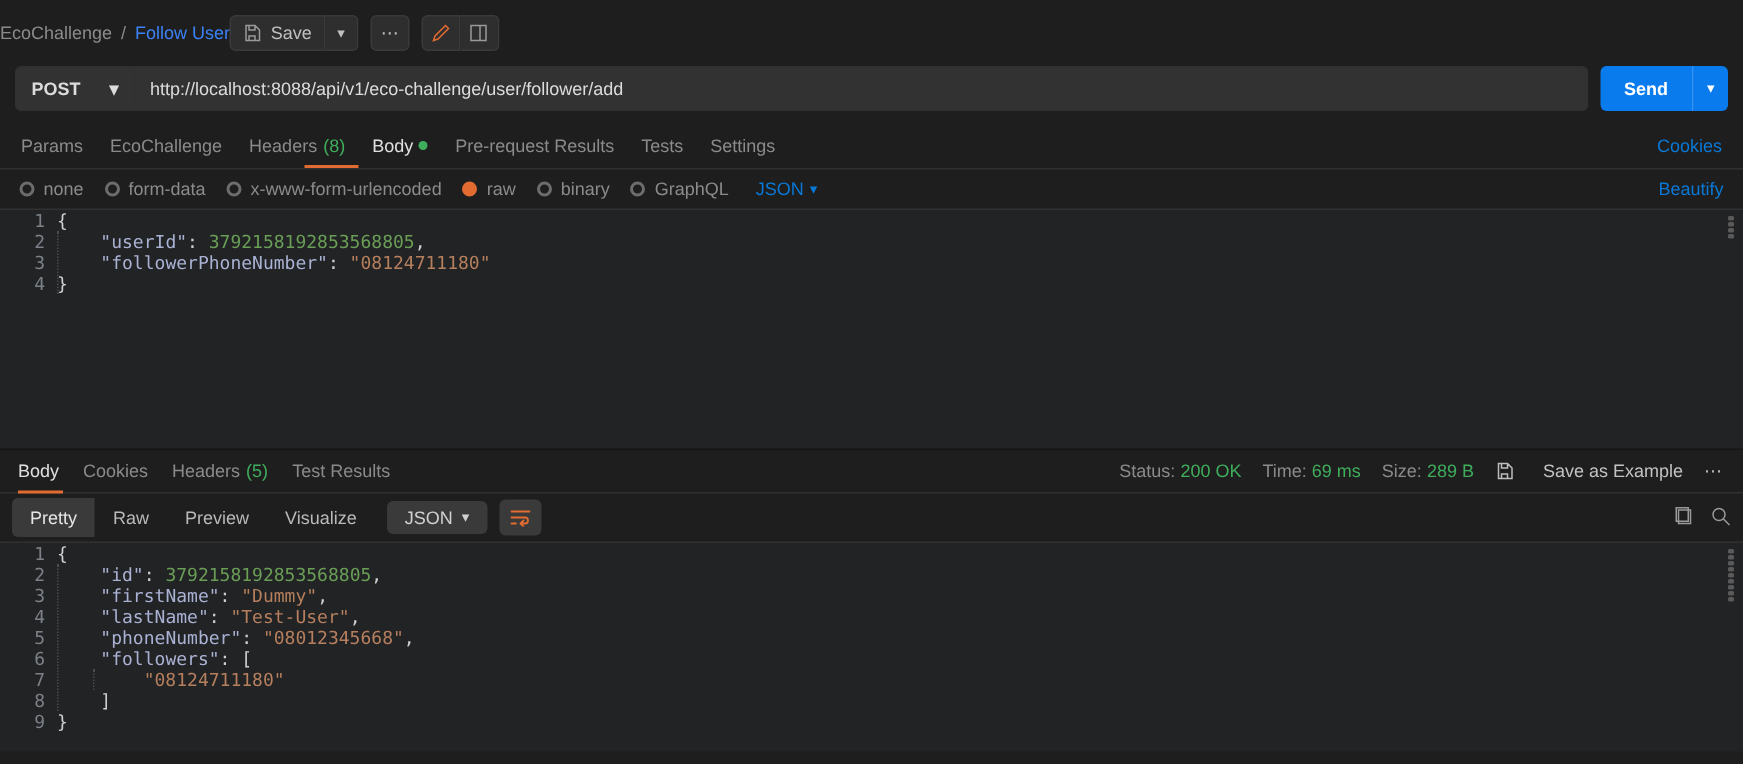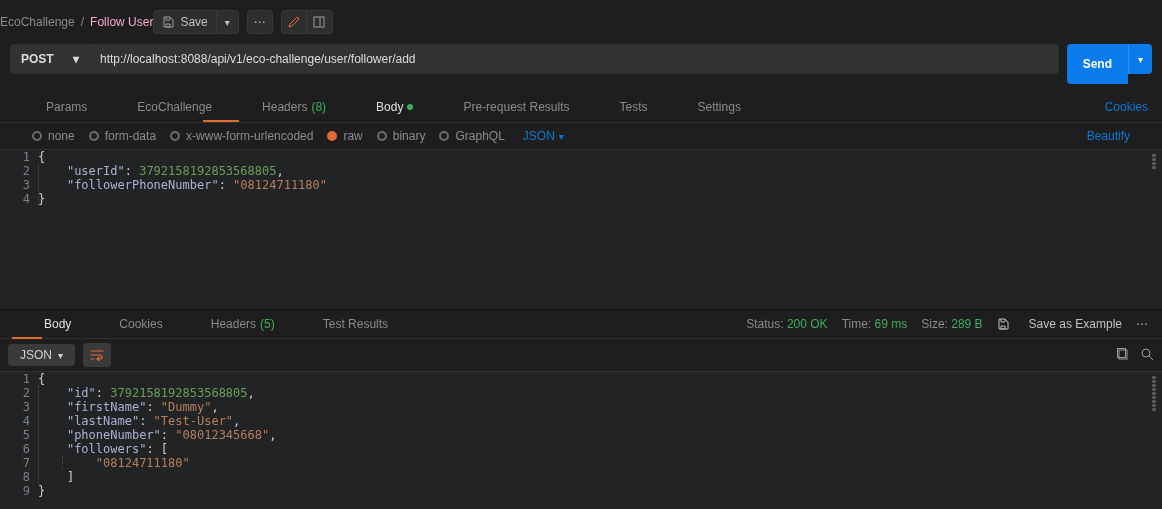--- a/index.html
+++ b/index.html
@@ -32,21 +32,21 @@
     color:var(--text);
     overflow:hidden;
     position:relative;
   }
   
   .topbar {
     height:44px; display:flex; align-items:center; 
     padding:0 0;
   }
   .crumbs { display:flex; align-items:center; gap:6px; color:var(--muted); font-size:12px;}
-  .crumbs .current { color:#f9a8d4;}
+  .crumbs .current { color:#3b82f6;}
   .top-actions { display:flex; align-items:center; gap:8px; }
   .btn {
     display:inline-flex; align-items:center; justify-content:center;
     background:transparent; border:1px solid transparent;
     color:var(--muted); height:24px; padding:0 8px; border-radius:4px;
     gap:6px; cursor:pointer; font-size:12px;
   }
   .btn.box { background:#2e2e2e; border:1px solid var(--border); color:#c0c0c0;}
   .btn.box.small { width:26px; padding:0;}
   .btn-group { display:flex; }
@@ -68,43 +68,43 @@
     padding:0 10px; color:#dcdcdc; font-weight:bold; font-size:12px;
   }
   .url-wrap { flex:1; display:flex; }
   .url-input {
     flex:1; height:30px; background:#323232; border:1px solid var(--border2); border-left:none;
     color:#dcdcdc; padding:0 10px; font-size:12px;
     border-top-right-radius:4px; border-bottom-right-radius:4px;
   }
   .send-wrap { display:flex; }
   .send-btn {
-    height:40px; display:flex; align-items:center; justify-content:center;
+    height:30px; display:flex; align-items:center; justify-content:center;
     background:var(--sendblue); color:#fff; font-weight:bold; font-size:12px;
     padding:0 16px; border-top-left-radius:4px; border-bottom-left-radius:4px;
     cursor:pointer;
   }
   .send-caret {
     height:30px; width:24px; display:flex; align-items:center; justify-content:center;
     background:var(--sendblue); color:#fff; border-left:1px solid rgba(255,255,255,.18);
     border-top-right-radius:4px; border-bottom-right-radius:4px; cursor:pointer;
   }
 
   
   .tabs { display:flex; align-items:center; gap:18px; padding:0 14px; height:30px; position:relative;}
-  .tab { color:var(--muted); font-size:12px; cursor:pointer; display:flex; align-items:center; gap:4px;margin-left:32px;}
+  .tab { color:var(--muted); font-size:12px; cursor:pointer; display:flex; align-items:center; gap:4px;}
   .tab .count { color:var(--green);}
   .tab.active { color:#e0e0e0; }
   .body-dot { width:6px; height:6px; background:var(--green); border-radius:50%; display:inline-block;}
   .right-link { margin-left:auto; color:var(--link); cursor:pointer;}
   .tab-underline { position:absolute; bottom:0; left:203px; width:36px; height:2px; background:var(--orange);}
   .tabs-sep { height:1px; background:var(--border2); margin:0;}
 
   
-  .body-types { display:flex; align-items:center; gap:14px; padding:6px 32px; height:26px; }
+  .body-types { display:flex; align-items:center; gap:14px; padding:6px 13px; height:26px; }
   .bt { display:flex; align-items:center; gap:6px; color:var(--muted); font-size:12px; cursor:pointer;}
   .bt .radio { width:10px; height:10px; border-radius:50%; border:2px solid #6d6d6d; display:inline-block;}
   .bt.sel .radio { border-color:var(--orange); background:var(--orange);}
   .bt-format { color:var(--link); display:flex; align-items:center; gap:4px; margin-left:4px; cursor:pointer;}
   .beautify { margin-left:auto; color:var(--link); cursor:pointer;}
 
   
   .editor {
     border-top:1px solid var(--border2);
     background:#222325;
@@ -335,20 +335,26 @@
       <svg width="12" height="12" viewBox="0 0 12 12">
           <path d="M2 1h6l3 3v7H2z M4 1v3h4V1 M4 8h4v3H4z" fill="none" stroke="#bdbdbd"></path>
         </svg>
       <span>Save as Example</span>
     </span>
     <span class="more">⋯</span>
   </div>
 </div>
 
 <div class="view-row">
+  <div class="seg">
+    <div class="seg-btn active">Pretty</div>
+    <div class="seg-btn">Raw</div>
+    <div class="seg-btn">Preview</div>
+    <div class="seg-btn">Visualize</div>
+  </div>
   <div class="fmt-sel">
     <span>JSON</span>
     <span style="font-size:10px;">▾</span>
   </div>
   <div class="wrap-btn">
     <svg width="14" height="12" viewBox="0 0 14 12">
         <path d="M1 2h12 M1 6h9a2 2 0 0 1 0 4H7 M7 10l2-2 M7 10l2 2 M1 10h3" fill="none" stroke="#e26b31" stroke-width="1.2" stroke-linecap="round"></path>
       </svg>
   </div>
   <div class="vr-right">

